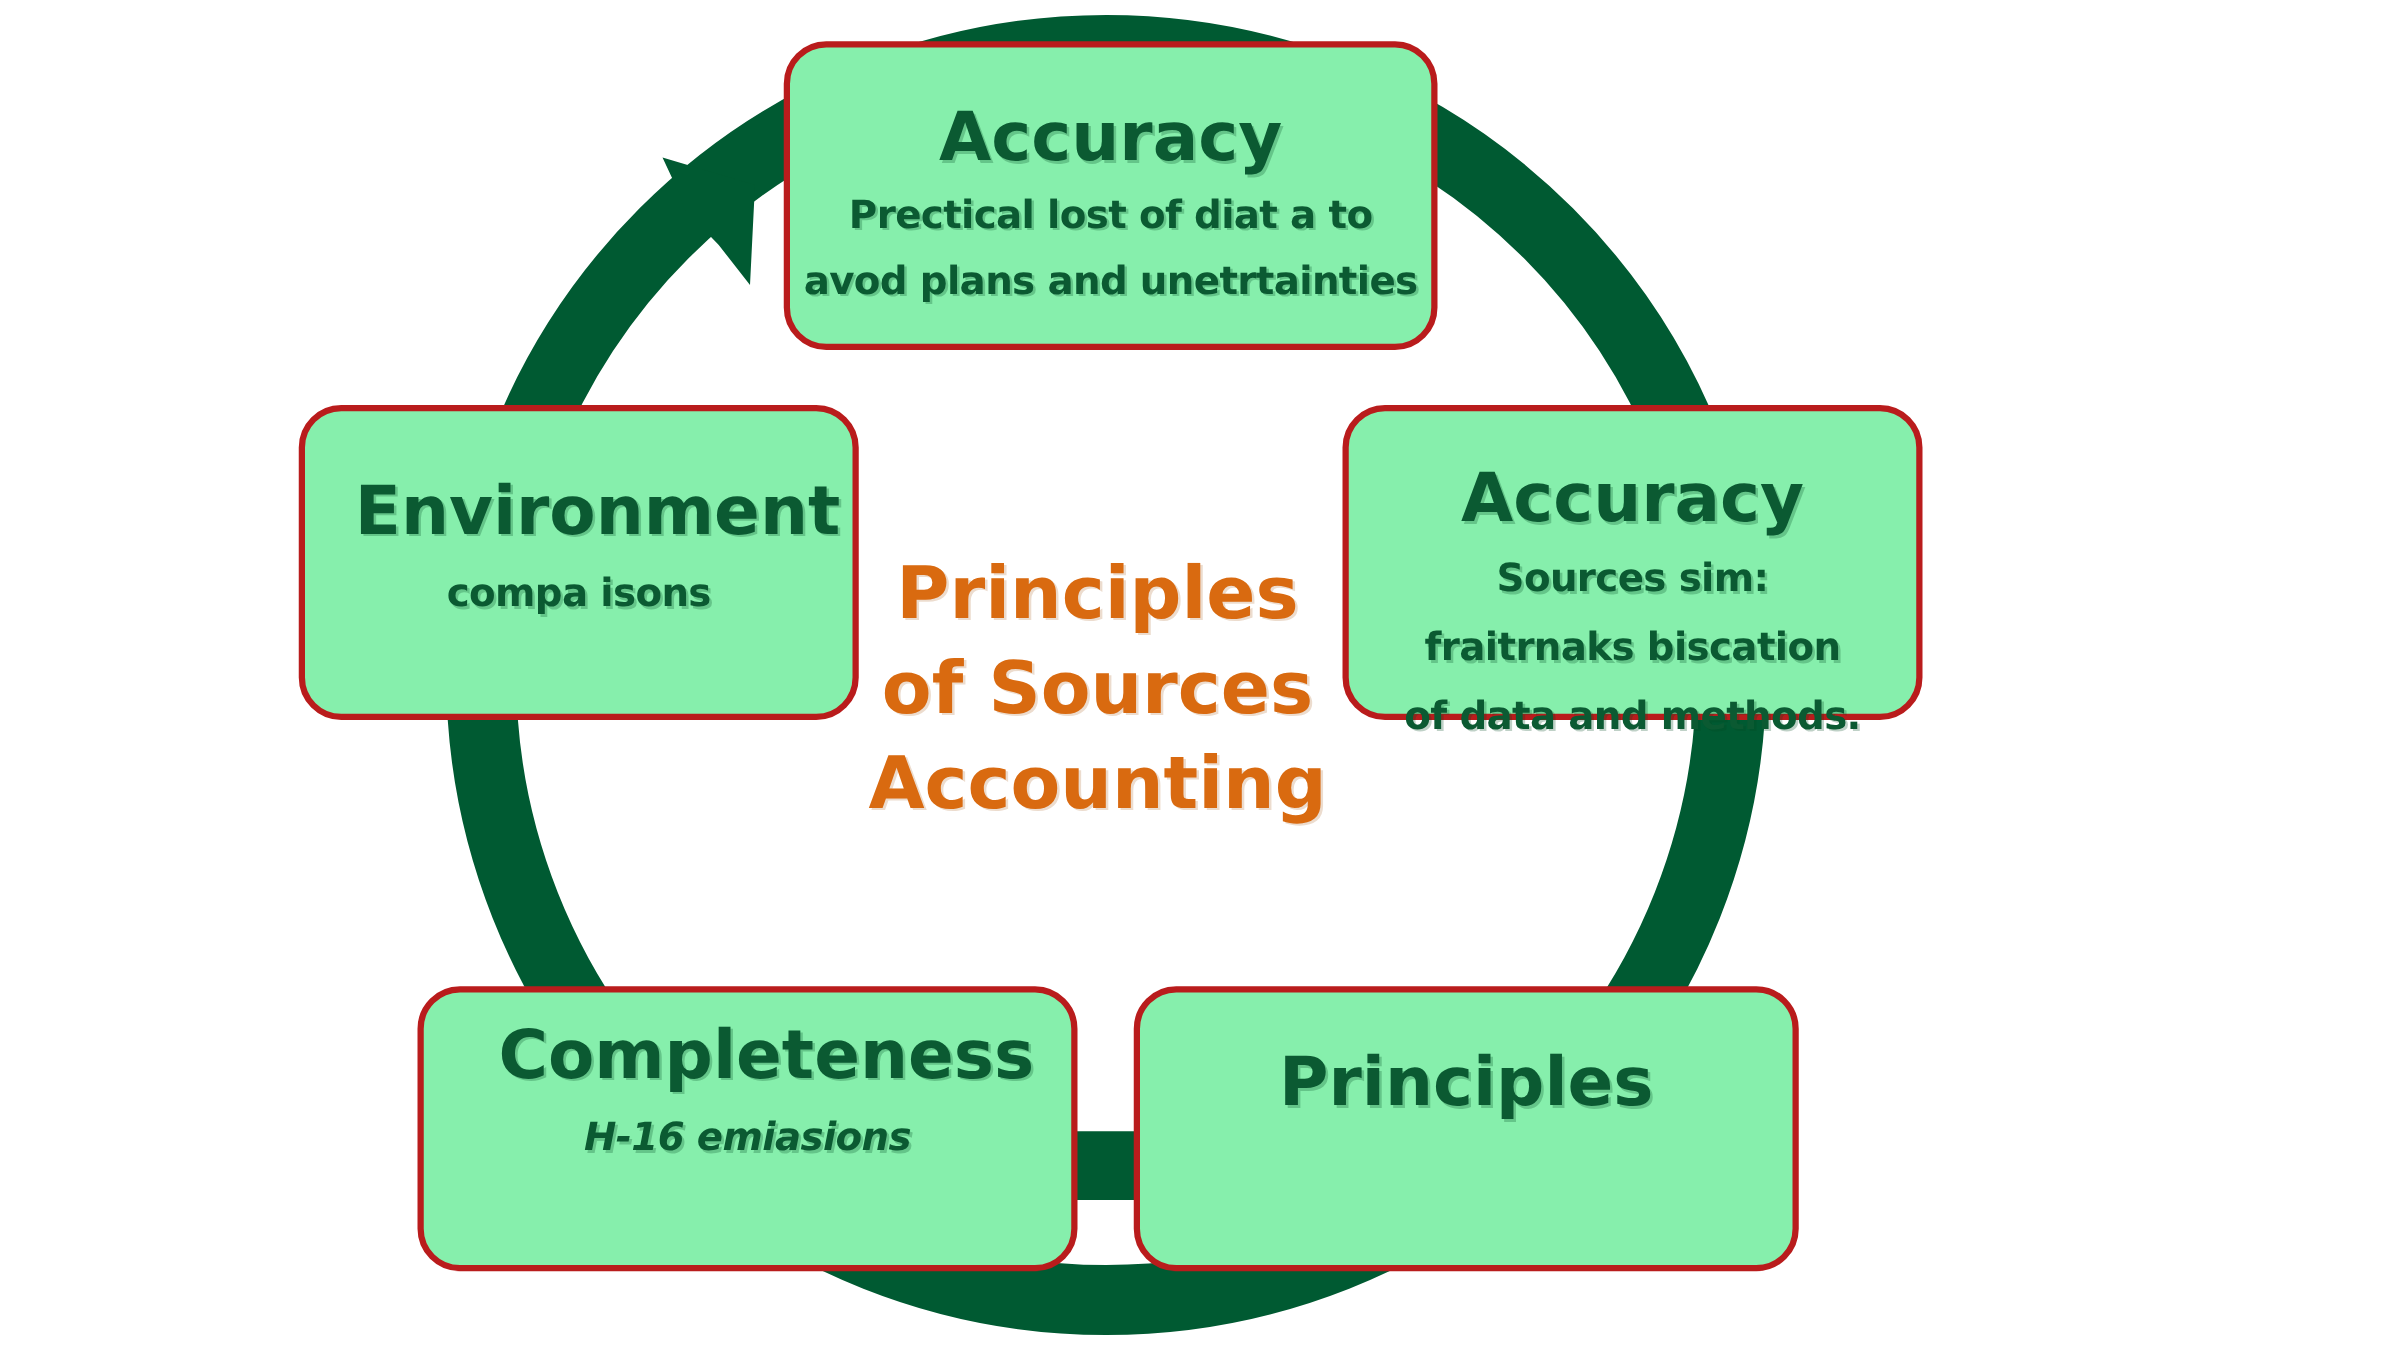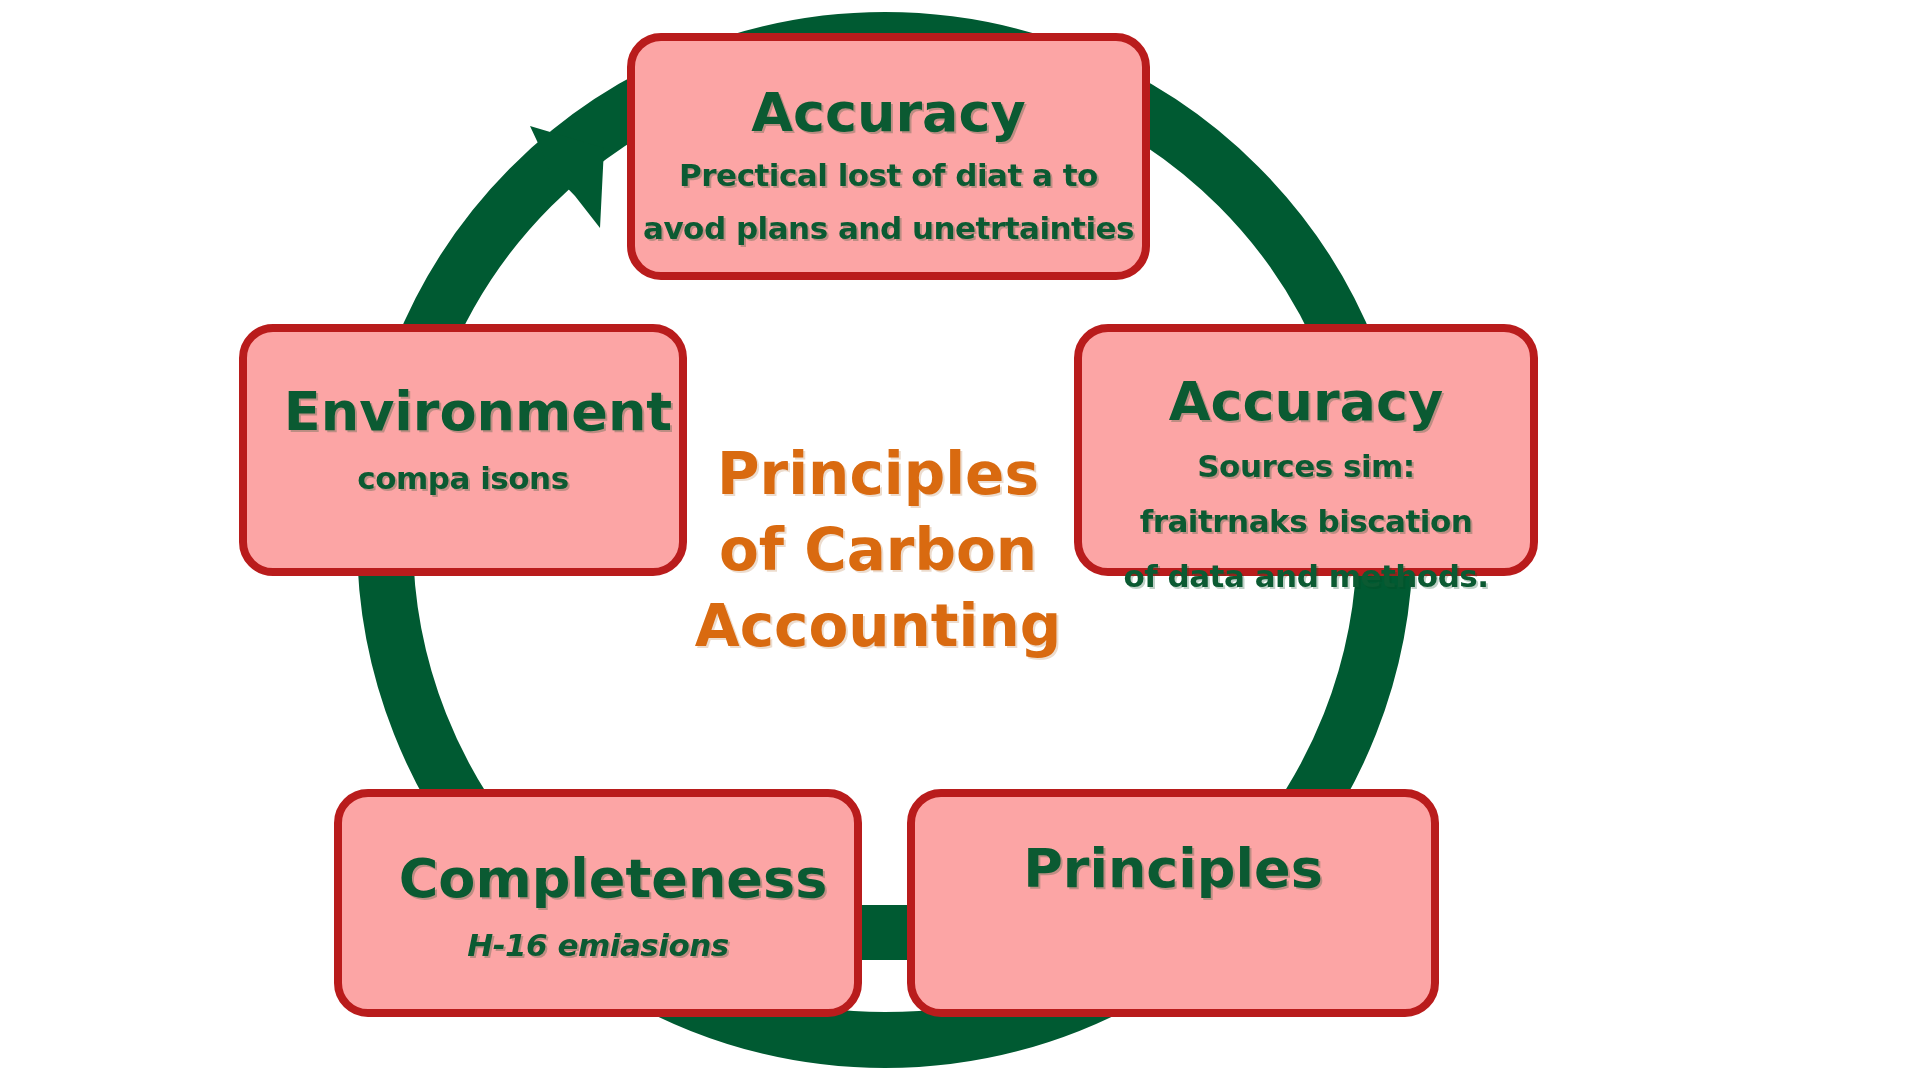--- a/index.html
+++ b/index.html
@@ -4,37 +4,37 @@
 <style>
   html, body { margin: 0; padding: 0; }
   body {
     width: 1920px; height: 1080px; background: #ffffff;
     position: relative; overflow: hidden;
     font-family: "DejaVu Sans", sans-serif;
   }
   svg.ring { position: absolute; left: 0; top: 0; }
   .box {
     position: absolute; box-sizing: border-box;
-    background: #fca5a5; border: 8px solid #b91c1c; border-radius: 34px;
+    background: #86efac; border: 5px solid #b91c1c; border-radius: 34px;
     color: #0B5A32; text-align: center;
     text-shadow: 2px 2px 0 rgba(0,70,30,0.25);
   }
   .box .title { font-weight: bold; font-size: 54px; line-height: 1.1; }
   .box .desc { font-size: 31px; line-height: 1.25; font-weight: bold; letter-spacing: -0.5px; }
   #accuracy { left: 627px; top: 33px; width: 523px; height: 247px; }
   #accuracy .title { margin-top: 42px; }
   #accuracy .desc { margin-top: 14px; }
   #consistency { left: 239px; top: 324px; width: 448px; height: 252px; }
   #consistency .title { margin-top: 50px; padding-left: 30px; }
   #consistency .desc { margin-top: 18px; }
   #relevance { left: 1074px; top: 324px; width: 464px; height: 252px; }
   #relevance .title { margin-top: 40px; }
   #relevance .desc { margin-top: 16px; }
   #completeness { left: 334px; top: 789px; width: 528px; height: 228px; }
-  #completeness .title { margin-top: 52px; padding-left: 30px; }
+  #completeness .title { margin-top: 20px; padding-left: 30px; }
   #completeness .desc { margin-top: 18px; font-style: italic; }
   #environment { left: 907px; top: 789px; width: 532px; height: 228px; }
   #environment .title { margin-top: 42px; }
   .center-title {
     position: absolute; left: 668px; top: 436px; width: 420px;
     text-align: center; color: #D96A10; font-weight: bold;
     font-size: 58px; line-height: 76px;
     text-shadow: 2px 2px 0 rgba(160,80,10,0.2);
   }
 </style>
@@ -73,15 +73,15 @@
   <div class="title">Completeness</div>
   <div class="desc">H-16 emiasions</div>
 </div>
 
 <div class="box" id="environment">
   <div class="title">Principles</div>
 </div>
 
 <div class="center-title">
   <div>Principles</div>
-  <div>of Carbon</div>
+  <div>of Sources</div>
   <div>Accounting</div>
 </div>
 
 </body></html>

